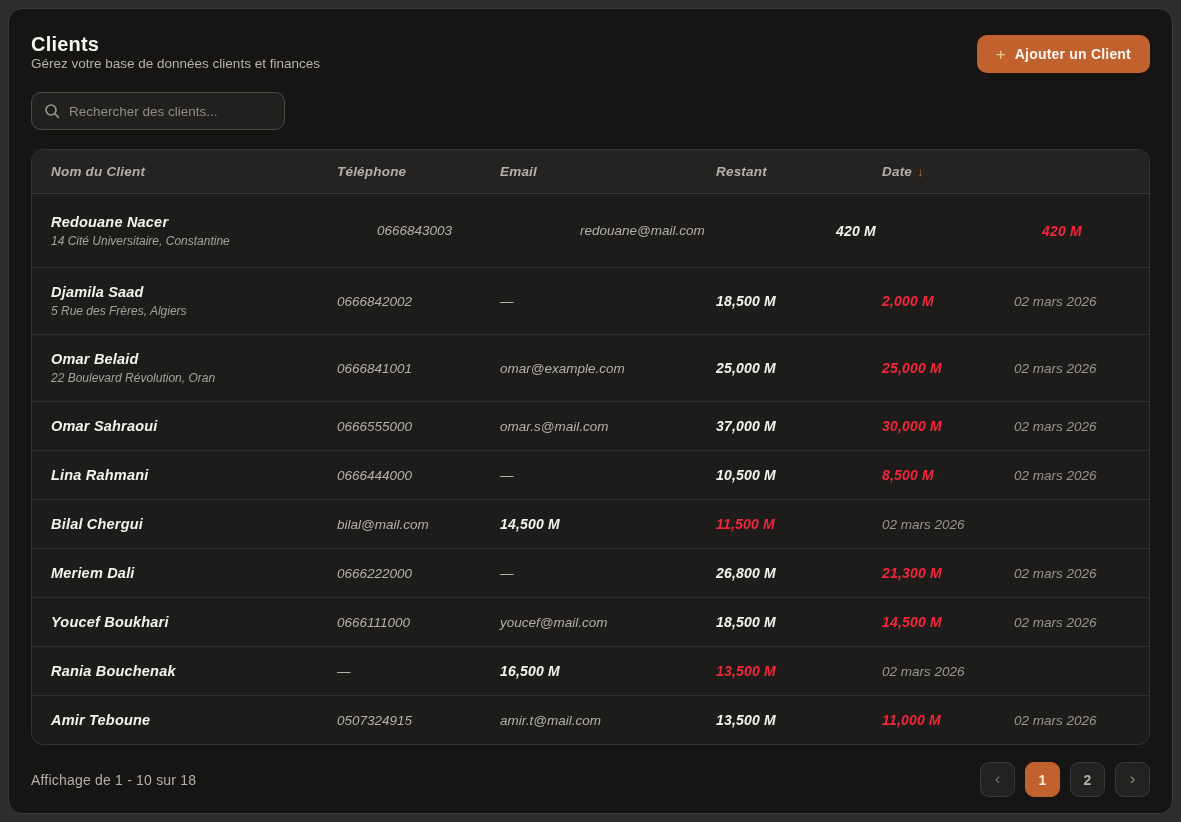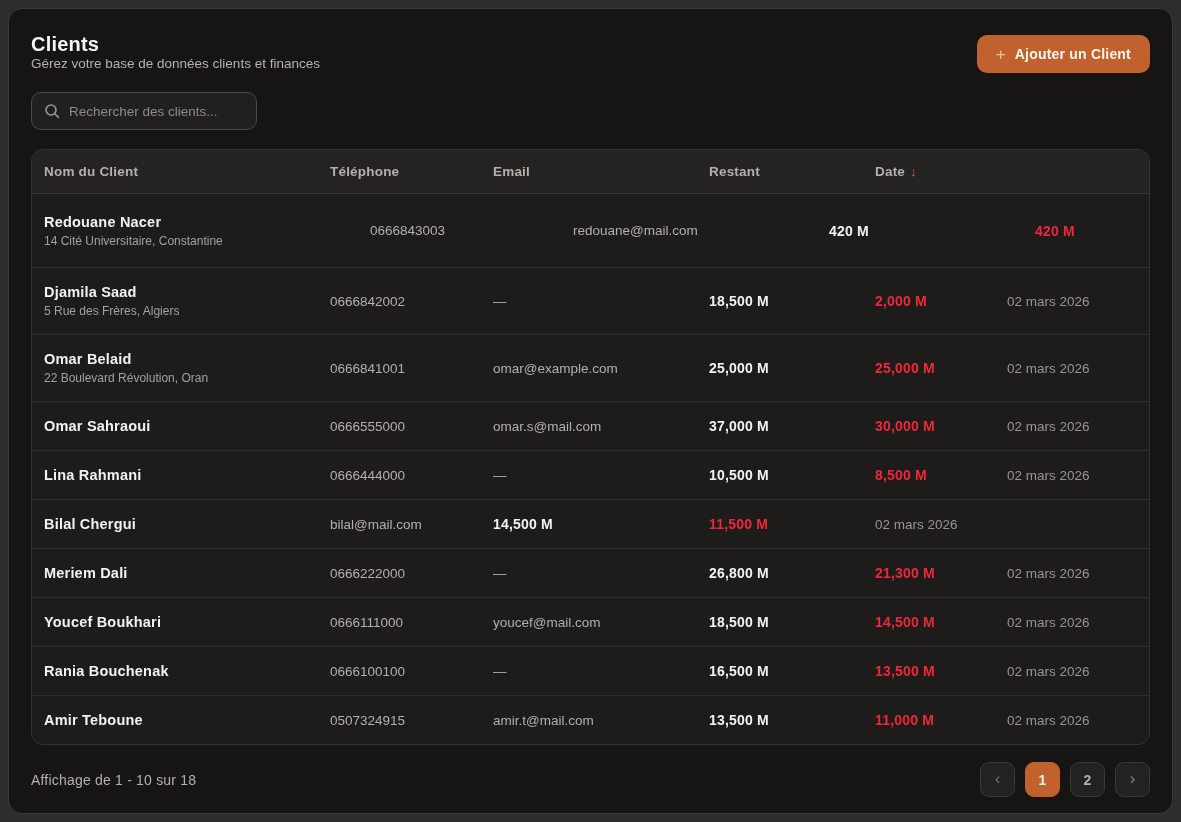--- a/index.html
+++ b/index.html
@@ -24,41 +24,42 @@
   .add-btn {
     background:#c0612e; border:none; border-radius:10px;
     height:38px; padding:0 19px; margin-top:4px;
     display:flex; align-items:center; gap:9px;
     color:#faf6f0; font-size:14px; font-weight:700; letter-spacing:.2px;
     cursor:pointer; font-family:inherit;
   }
   .add-btn .plus { color:#ecca8f; font-size:17px; font-weight:400; line-height:1; }
   
   .search-box {
-    margin-top:19px; width:226px; height:38px;
+    margin-top:19px; width:254px; height:38px;
     background:#21201e; border:1px solid #4b4946; border-radius:10px;
     display:flex; align-items:center; gap:9px; padding:0 12px;
   }
   .search-box svg { flex:0 0 auto; }
   .search-box input {
     background:transparent; border:none; outline:none; width:100%;
     color:#d8d5d1; font-size:13.5px; font-family:inherit;
   }
   .search-box input::placeholder { color:#8f8c88; }
   
   .table {
     margin-top:19px;
     border:1px solid #343331; border-radius:12px;
     background:#1d1c1a; overflow:hidden;
   }
   .grid-row {
     display:grid;
     grid-template-columns:286px 163px 216px 166px 132px 1fr;
-    padding-left:12px;
+    padding-left:19px;
     align-items:center;
+    font-style:italic;
   }
   .thead {
     background:#242321;
     border-bottom:1px solid #343331;
   }
   .th {
     color:#b3b0ac; font-size:13.5px; font-weight:700;
     padding:14px 16px 14px 0; letter-spacing:.2px;
   }
   .sort-arrow { color:#cc6f33; font-size:13px; margin-left:5px; font-weight:400; }
@@ -216,21 +217,20 @@
     <div class="td cell-total">18,500 M</div>
     <div class="td cell-restant">14,500 M</div>
     <div class="td cell-date">02 mars 2026</div>
   </div>
 
   <div class="grid-row tr">
     <div class="td">
       <div class="client-name">Rania Bouchenak</div>
 
     </div>
-    <div class="td cell-phone">0666100100</div>
     <div class="td cell-email">—</div>
     <div class="td cell-total">16,500 M</div>
     <div class="td cell-restant">13,500 M</div>
     <div class="td cell-date">02 mars 2026</div>
   </div>
 
   <div class="grid-row tr">
     <div class="td">
       <div class="client-name">Amir Teboune</div>
 

